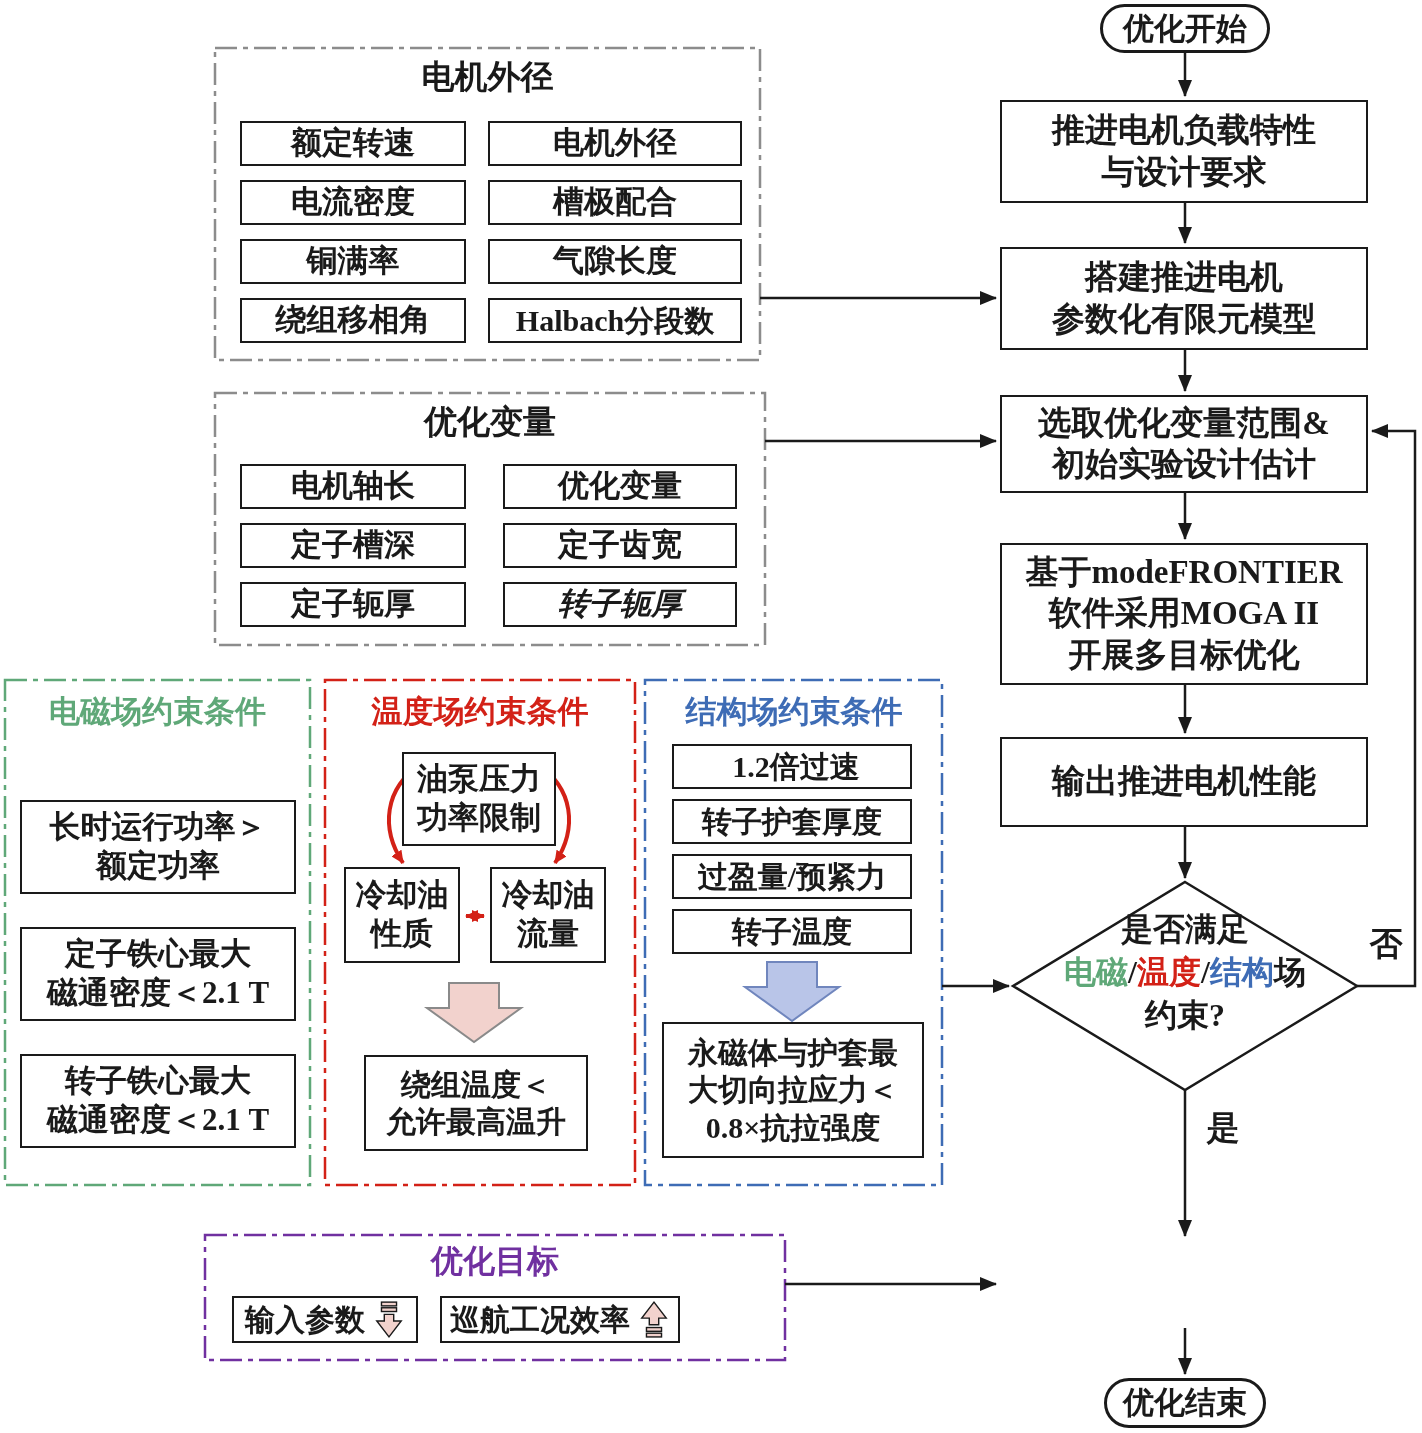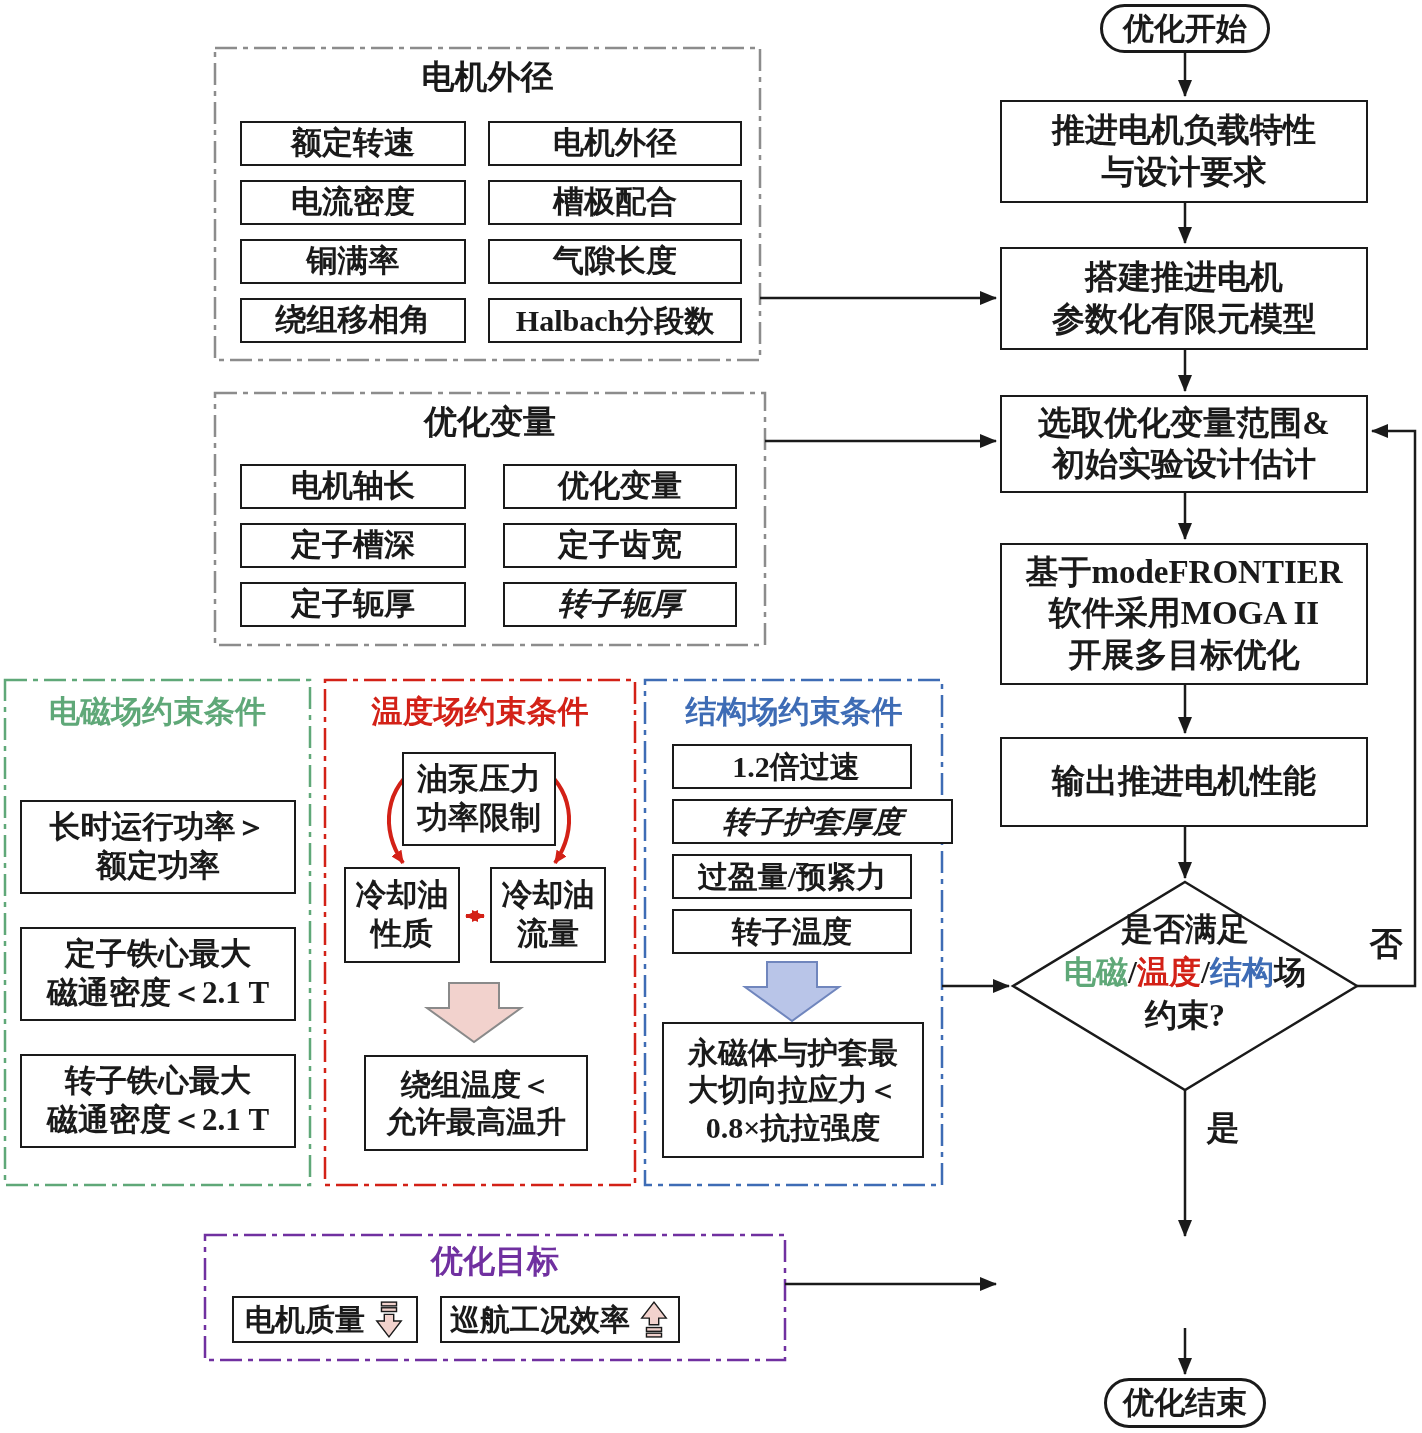--- a/index.html
+++ b/index.html
@@ -98,30 +98,30 @@
 功率限制</div>
   <div class="abs c box z" style="left:344px;top:867px;width:116px;height:96px;font-size:31px;">冷却油
 性质</div>
   <div class="abs c box z" style="left:490px;top:867px;width:116px;height:96px;font-size:31px;">冷却油
 流量</div>
   <div class="abs c box z" style="left:364px;top:1055px;width:224px;height:96px;font-size:30px;">绕组温度＜
 允许最高温升</div>
 
   <div class="abs c ttl z" style="left:650px;top:692px;width:288px;height:40px;font-size:31px;color:#3E6CB5;">结构场约束条件</div>
   <div class="abs c box z" style="left:672px;top:744px;width:240px;height:45px;font-size:30px;padding-left:8px;">1.2倍过速</div>
-  <div class="abs c box z" style="left:672px;top:799px;width:281px;height:45px;font-size:30px;font-style:italic;">转子护套厚度</div>
+  <div class="abs c box z" style="left:672px;top:799px;width:240px;height:45px;font-size:30px;">转子护套厚度</div>
   <div class="abs c box z" style="left:672px;top:854px;width:240px;height:45px;font-size:30px;">过盈量/预紧力</div>
   <div class="abs c box z" style="left:672px;top:909px;width:240px;height:45px;font-size:30px;">转子温度</div>
   <div class="abs c box z" style="left:662px;top:1022px;width:262px;height:136px;font-size:30px;">永磁体与护套最
 大切向拉应力＜
 0.8×抗拉强度</div>
 
   <div class="abs c ttl z" style="left:205px;top:1242px;width:580px;height:40px;font-size:32px;color:#7030A0;">优化目标</div>
   <div class="abs c box row z" style="left:232px;top:1296px;width:186px;height:47px;font-size:30px;">
-    <span>电机质量</span>
+    <span>输入参数</span>
     <svg width="32" height="40" viewBox="0 0 34 40">
       <rect x="9" y="1" width="16" height="4" fill="#F2D2CD" stroke="#1a1a1a" stroke-width="1.5"></rect>
       <rect x="9" y="7" width="16" height="4" fill="#F2D2CD" stroke="#1a1a1a" stroke-width="1.5"></rect>
       <polygon points="12,14 22,14 22,21 30,21 17,38 4,21 12,21" fill="#F2D2CD" stroke="#1a1a1a" stroke-width="1.5"></polygon>
     </svg>
   </div>
   <div class="abs c box row z" style="left:440px;top:1296px;width:240px;height:47px;font-size:30px;">
     <span>巡航工况效率</span>
     <svg width="32" height="40" viewBox="0 0 34 40">
       <polygon points="17,1 30,18 22,18 22,25 12,25 12,18 4,18" fill="#F2D2CD" stroke="#1a1a1a" stroke-width="1.5"></polygon>

